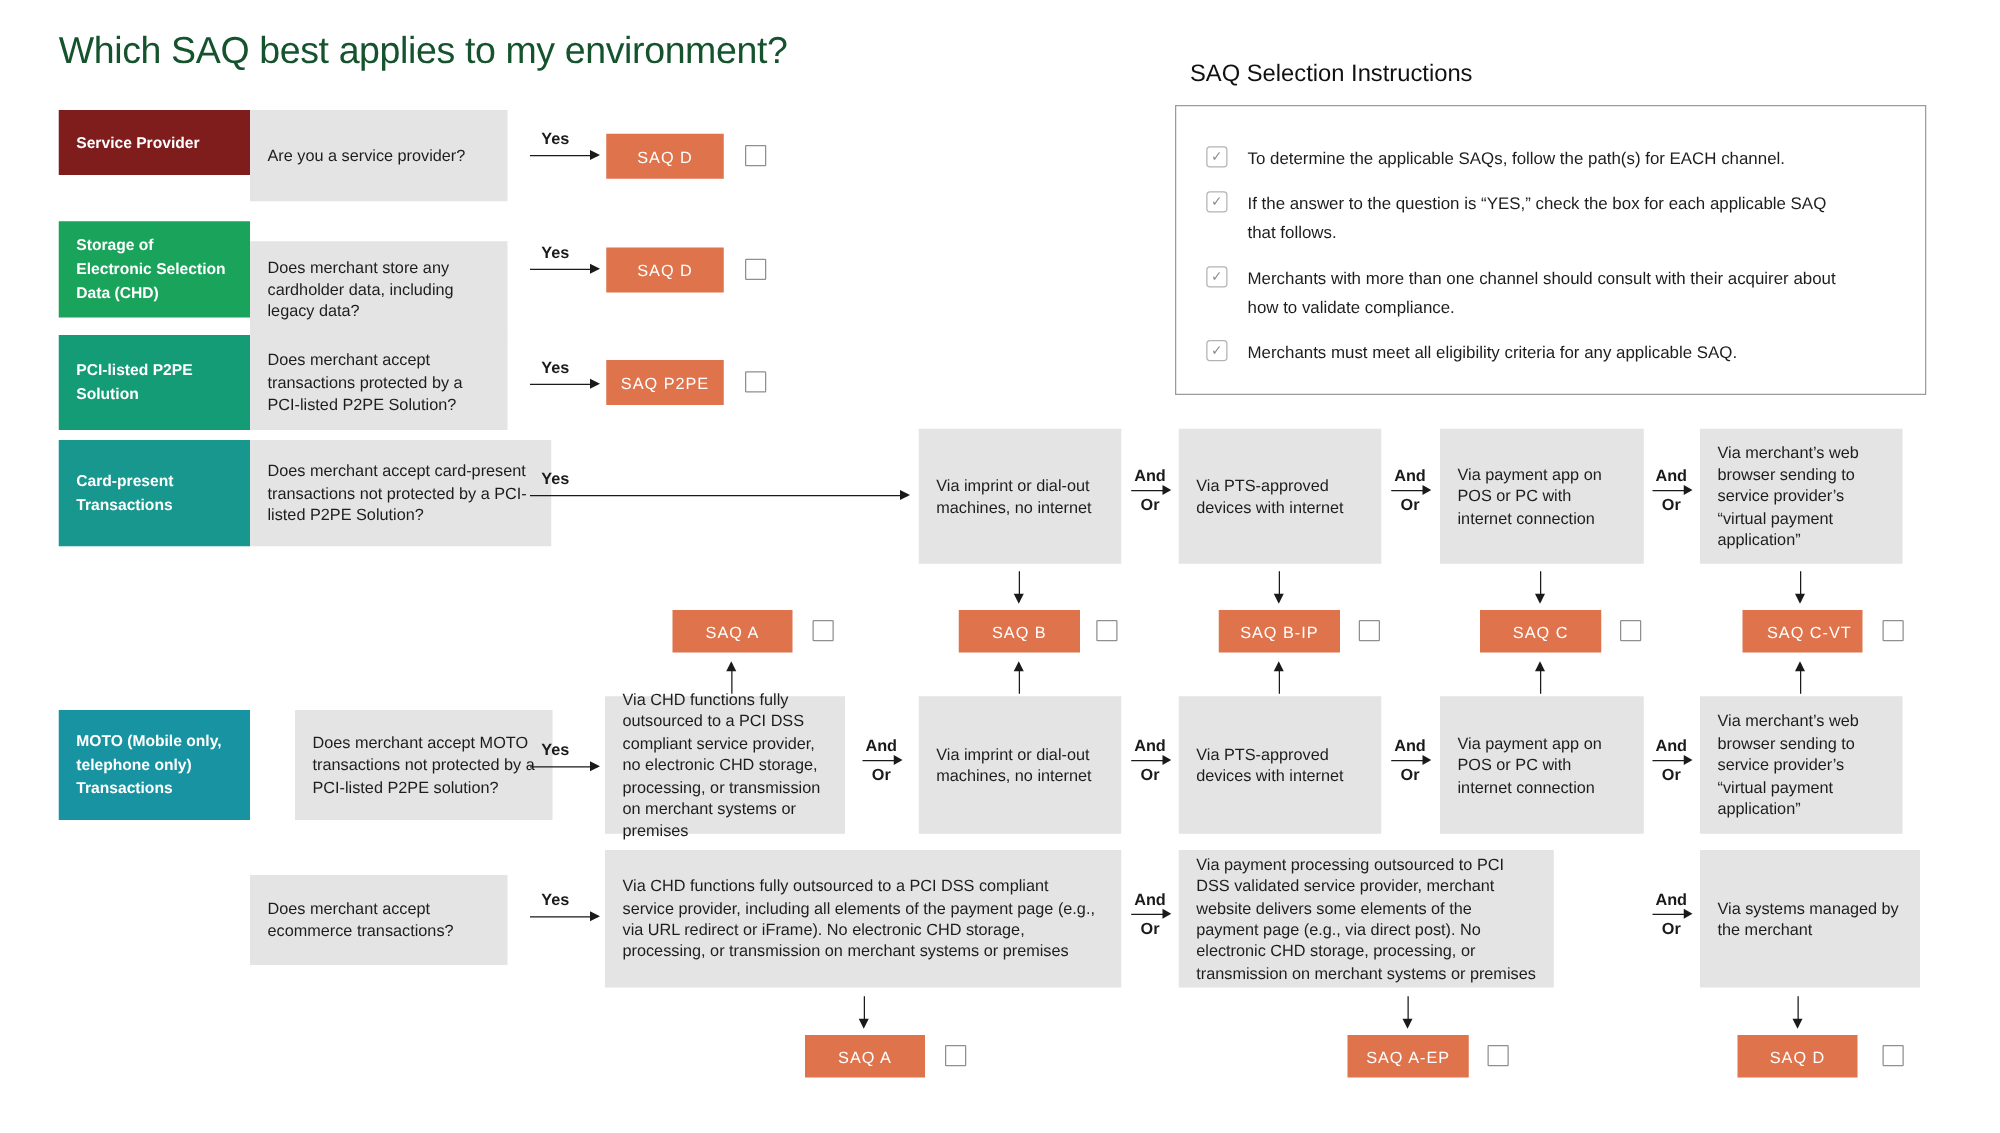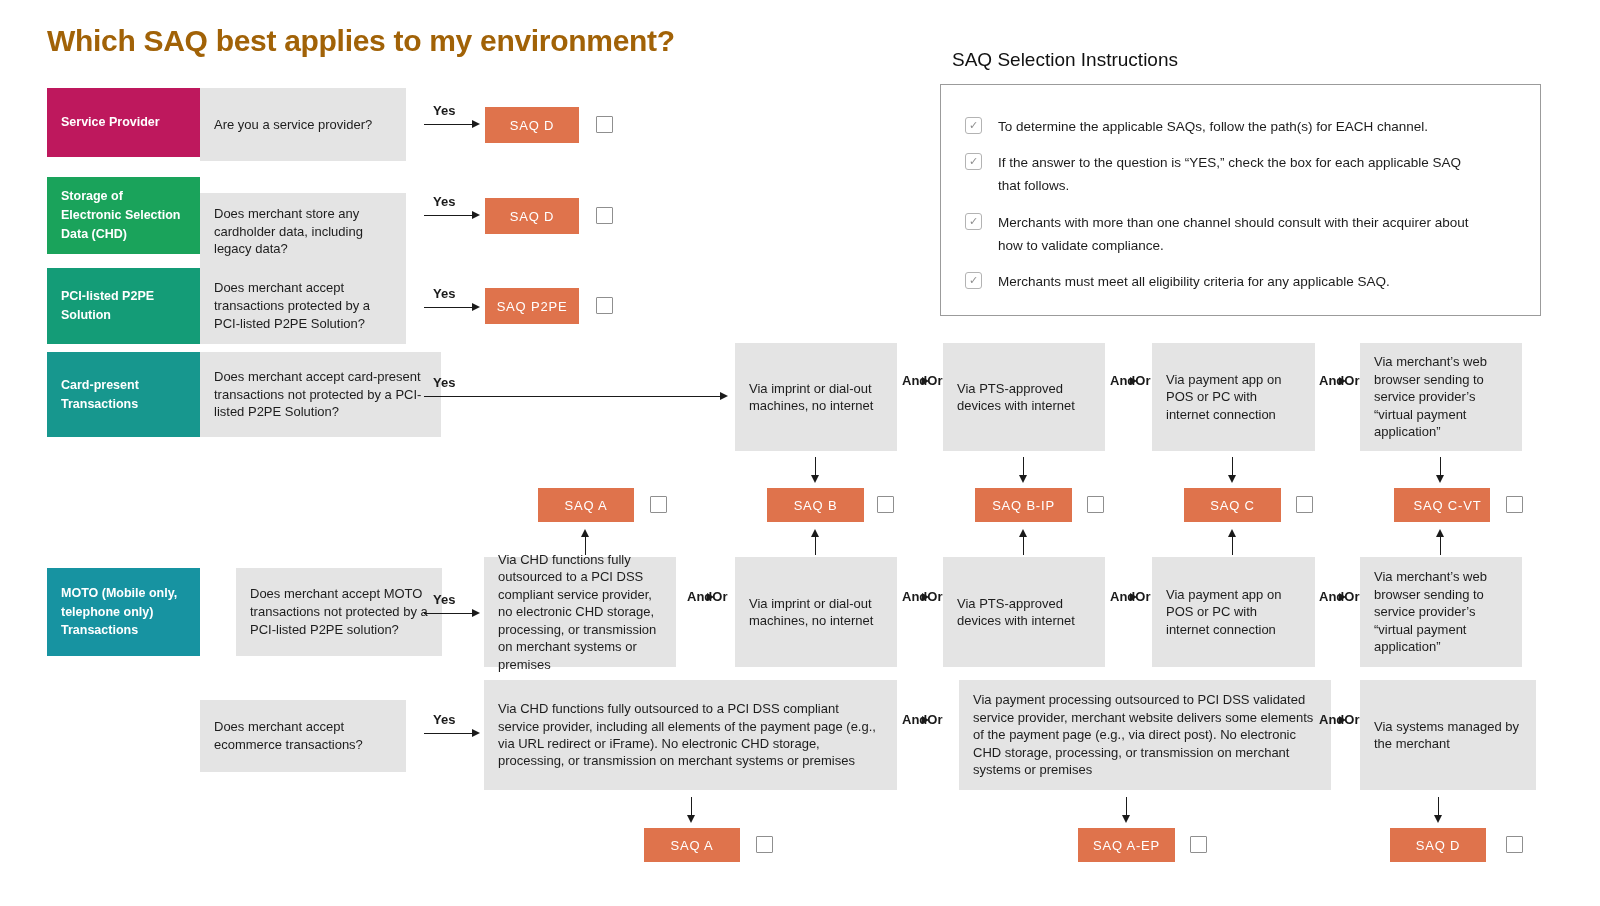--- a/index.html
+++ b/index.html
@@ -2,21 +2,21 @@
 <html><head>
 <meta charset="utf-8">
 <style>
   * { margin:0; padding:0; box-sizing:border-box; }
   html,body { background:#fff; }
   .canvas {
     position:relative; width:1600px; height:906px; background:#fff;
     font-family:"Liberation Sans", sans-serif; color:#1d1d1d; overflow:hidden;
   }
   .abs { position:absolute; }
-  .page-title { font-size:30px; font-weight:700; letter-spacing:-0.3px; color:#a16207; }
+  .page-title { font-size:30px; font-weight:400; letter-spacing:-0.3px; color:#14532d; }
 
   
   .instr-title { font-size:19px; font-weight:500; color:#111; }
   .instr-panel { border:1px solid #9b9b9b; background:#fff; padding:30px 26px 0 24px; }
   .instr-item { display:flex; gap:16px; align-items:flex-start; margin-bottom:13px; }
   .icheck {
     flex:0 0 auto; width:17px; height:17px; margin-top:2px;
     border:1px solid #b3b3b3; border-radius:3px; background:#fff;
     display:flex; align-items:center; justify-content:center;
     font-size:11px; color:#8d8d8d;
@@ -55,21 +55,21 @@
   }
   .varr { position:absolute; width:0; border-left:1.5px solid #1a1a1a; }
   .varr.down::after {
     content:''; position:absolute; left:-5.5px; bottom:-2px; width:0; height:0;
     border-top:8px solid #1a1a1a; border-left:4.5px solid transparent; border-right:4.5px solid transparent;
   }
   .varr.up::after {
     content:''; position:absolute; left:-5.5px; top:-2px; width:0; height:0;
     border-bottom:8px solid #1a1a1a; border-left:4.5px solid transparent; border-right:4.5px solid transparent;
   }
-  .andor { position:absolute; width:36px; display:flex; flex-direction:row; align-items:center; }
+  .andor { position:absolute; width:36px; display:flex; flex-direction:column; align-items:center; }
   .andor .aline { position:relative; width:30px; height:0; border-top:1.5px solid #1a1a1a; margin:4px 0 3px; }
   .andor .aline::after {
     content:''; position:absolute; right:-2px; top:-5px; width:0; height:0;
     border-left:7px solid #1a1a1a; border-top:4px solid transparent; border-bottom:4px solid transparent;
   }
 </style>
 </head>
 <body>
 
 <div class="canvas">
@@ -89,21 +89,21 @@
     <div class="instr-item">
       <span class="icheck">✓</span>
       <span class="instr-text">Merchants with more than one channel should consult with their acquirer about how to validate compliance.</span>
     </div>
     <div class="instr-item">
       <span class="icheck">✓</span>
       <span class="instr-text">Merchants must meet all eligibility criteria for any applicable SAQ.</span>
     </div>
   </div>
 
-  <div class="abs chlabel" style="left: 47px; top: 88px; width: 153px; height: 69px; background: #be185d;">Service Provider</div>
+  <div class="abs chlabel" style="left: 47px; top: 88px; width: 153px; height: 52px; background: #7f1d1d;">Service Provider</div>
   <div class="abs qbox" style="left:200px; top:88px; width:206px; height:73px;">Are you a service provider?</div>
 
   <div class="abs chlabel" style="left: 47px; top: 177px; width: 153px; height: 77px; background: rgb(26, 163, 91);">Storage of Electronic Selection Data (CHD)</div>
   <div class="abs qbox" style="left:200px; top:193px; width:206px; height:77px;">Does merchant store any cardholder data, including legacy data?</div>
 
   <div class="abs chlabel" style="left: 47px; top: 268px; width: 153px; height: 76px; background: rgb(20, 156, 119);">PCI-listed P2PE Solution</div>
   <div class="abs qbox" style="left:200px; top:268px; width:206px; height:76px;">Does merchant accept transactions protected by a PCI-listed P2PE Solution?</div>
 
   <div class="abs chlabel" style="left: 47px; top: 352px; width: 153px; height: 85px; background: rgb(23, 151, 142);">Card-present Transactions</div>
   <div class="abs qbox" style="left:200px; top:352px; width:241px; height:85px;">Does merchant accept card-present transactions not protected by a PCI-listed P2PE Solution?</div>
@@ -208,21 +208,21 @@
     <span class="aline"></span>
     <span class="conn-label">Or</span>
   </div>
   <div class="andor" style="left:1319px; top:589px;">
     <span class="conn-label">And</span>
     <span class="aline"></span>
     <span class="conn-label">Or</span>
   </div>
 
   <div class="abs pbox" style="left: 484px; top: 680px; width: 413px; height: 110px; background: rgb(228, 228, 228);">Via CHD functions fully outsourced to a PCI DSS compliant service provider, including all elements of the payment page (e.g., via URL redirect or iFrame). No electronic CHD storage, processing, or transmission on merchant systems or premises</div>
-  <div class="abs pbox" style="left: 943px; top: 680px; width: 372px; height: 110px; background: rgb(228, 228, 228); margin-left: 16px;">Via payment processing outsourced to PCI DSS validated service provider, merchant website delivers some elements of the payment page (e.g., via direct post). No electronic CHD storage, processing, or transmission on merchant systems or premises</div>
+  <div class="abs pbox" style="left: 943px; top: 680px; width: 300px; height: 110px; background: rgb(228, 228, 228);">Via payment processing outsourced to PCI DSS validated service provider, merchant website delivers some elements of the payment page (e.g., via direct post). No electronic CHD storage, processing, or transmission on merchant systems or premises</div>
   <div class="abs pbox" style="left: 1360px; top: 680px; width: 176px; height: 110px; background: rgb(228, 228, 228);">Via systems managed by the merchant</div>
 
   <div class="andor" style="left:902px; top:712px;">
     <span class="conn-label">And</span>
     <span class="aline"></span>
     <span class="conn-label">Or</span>
   </div>
   <div class="andor" style="left:1319px; top:712px;">
     <span class="conn-label">And</span>
     <span class="aline"></span>

